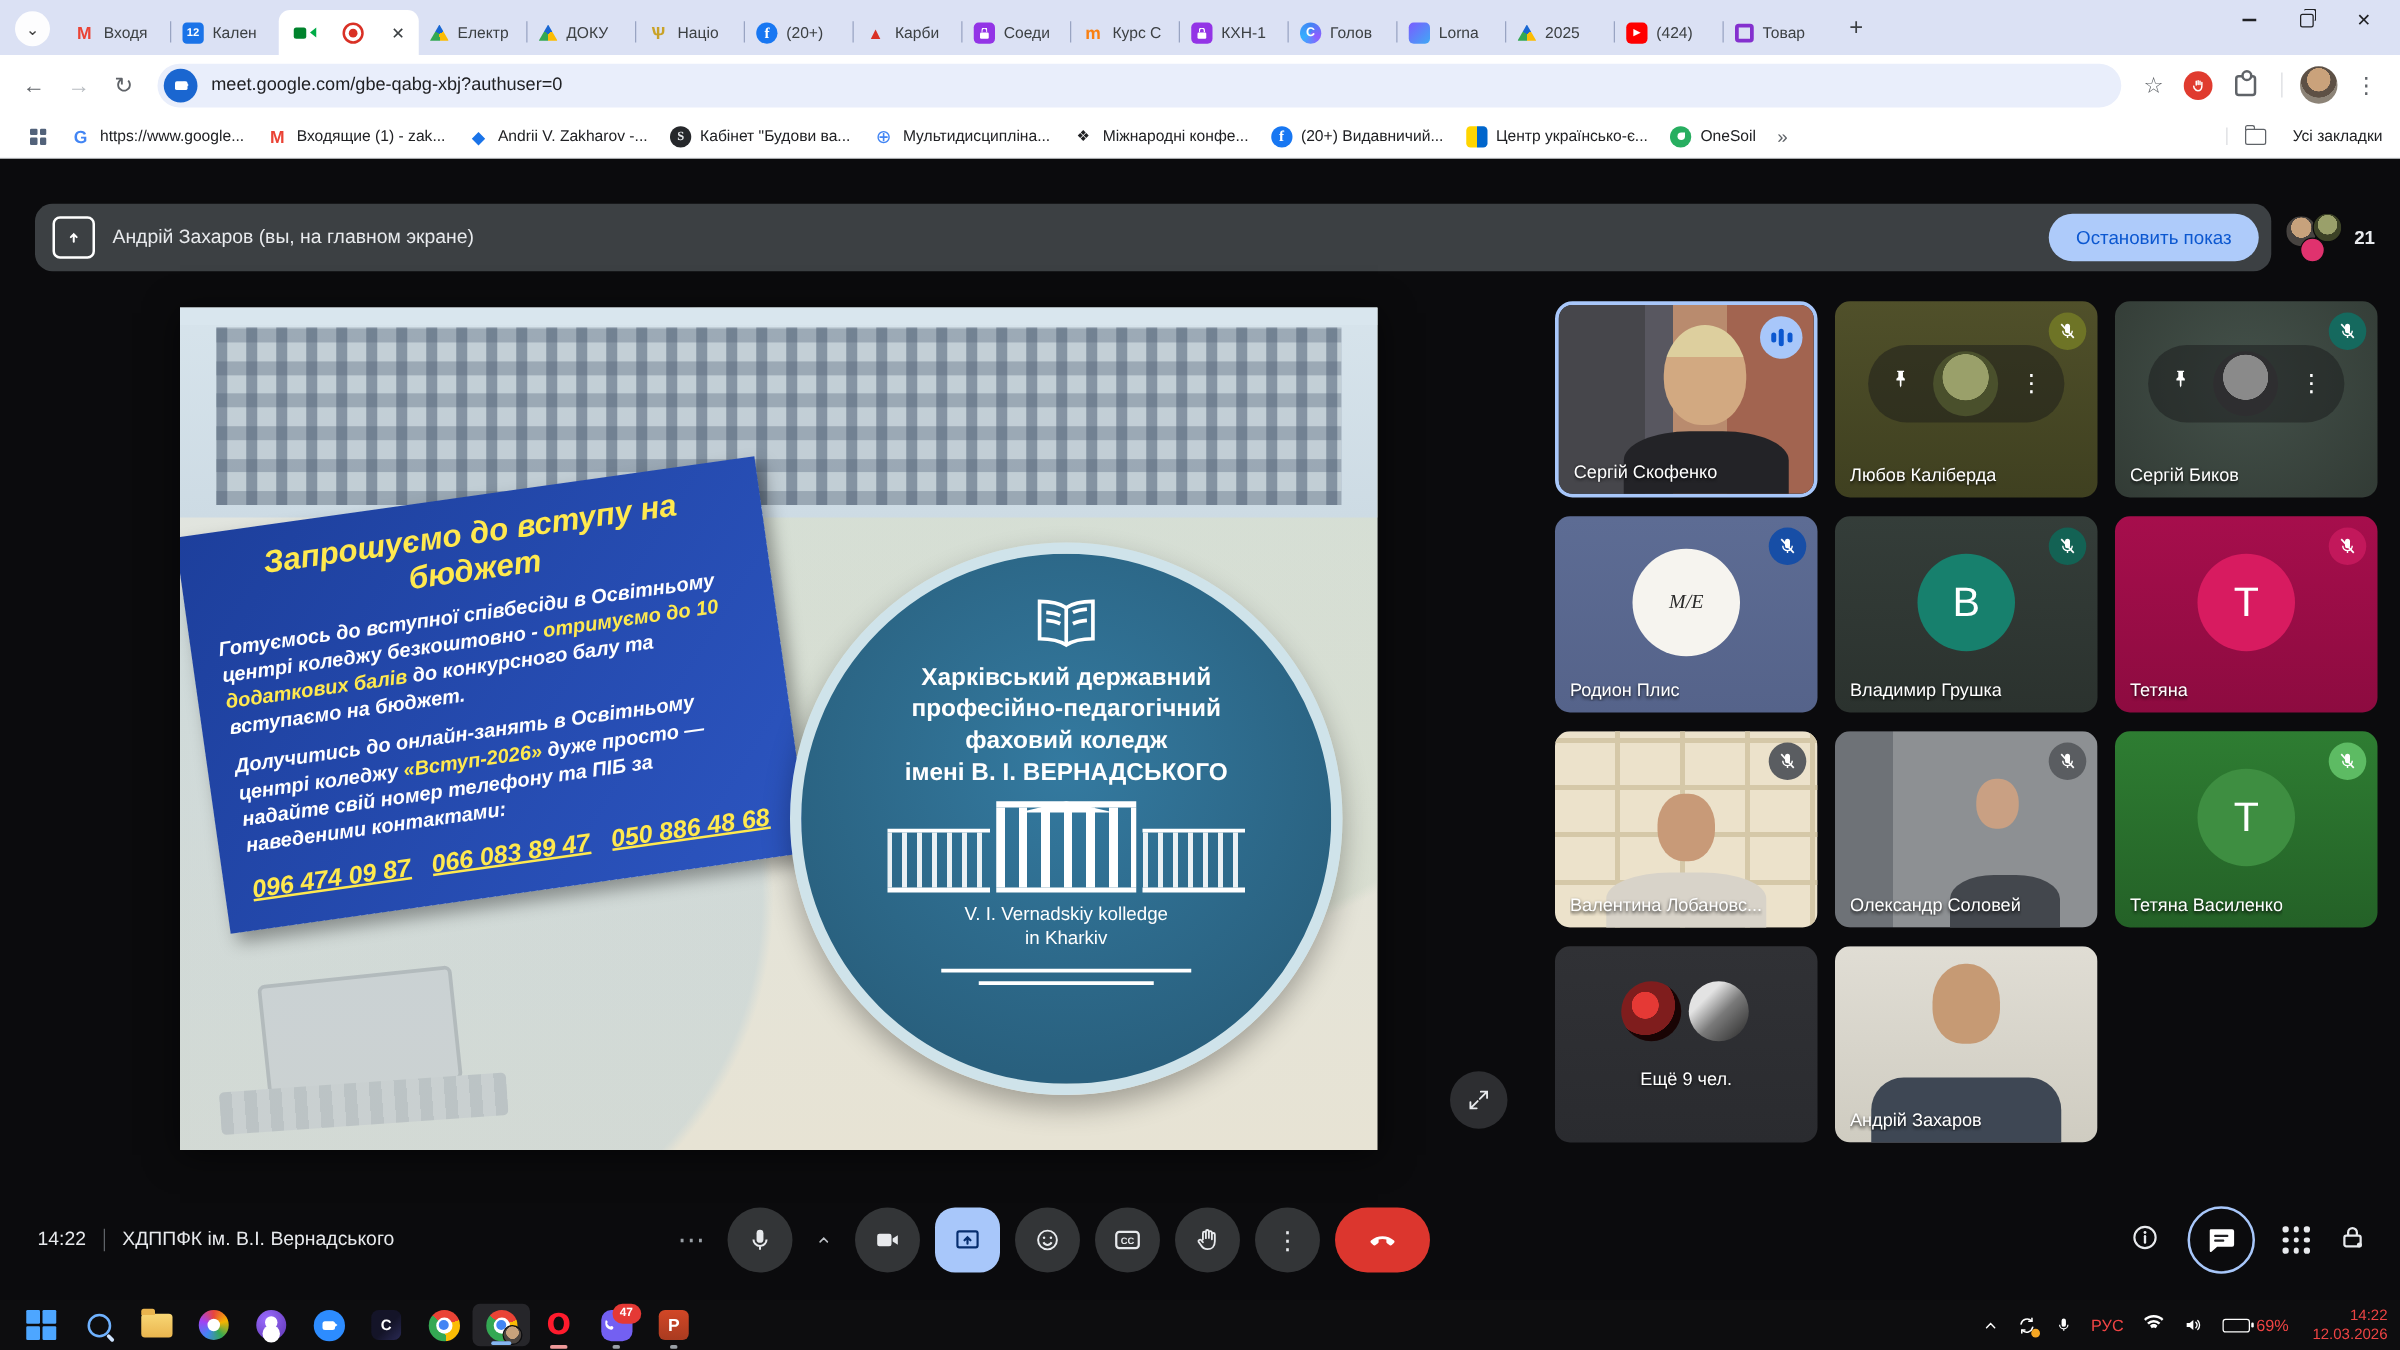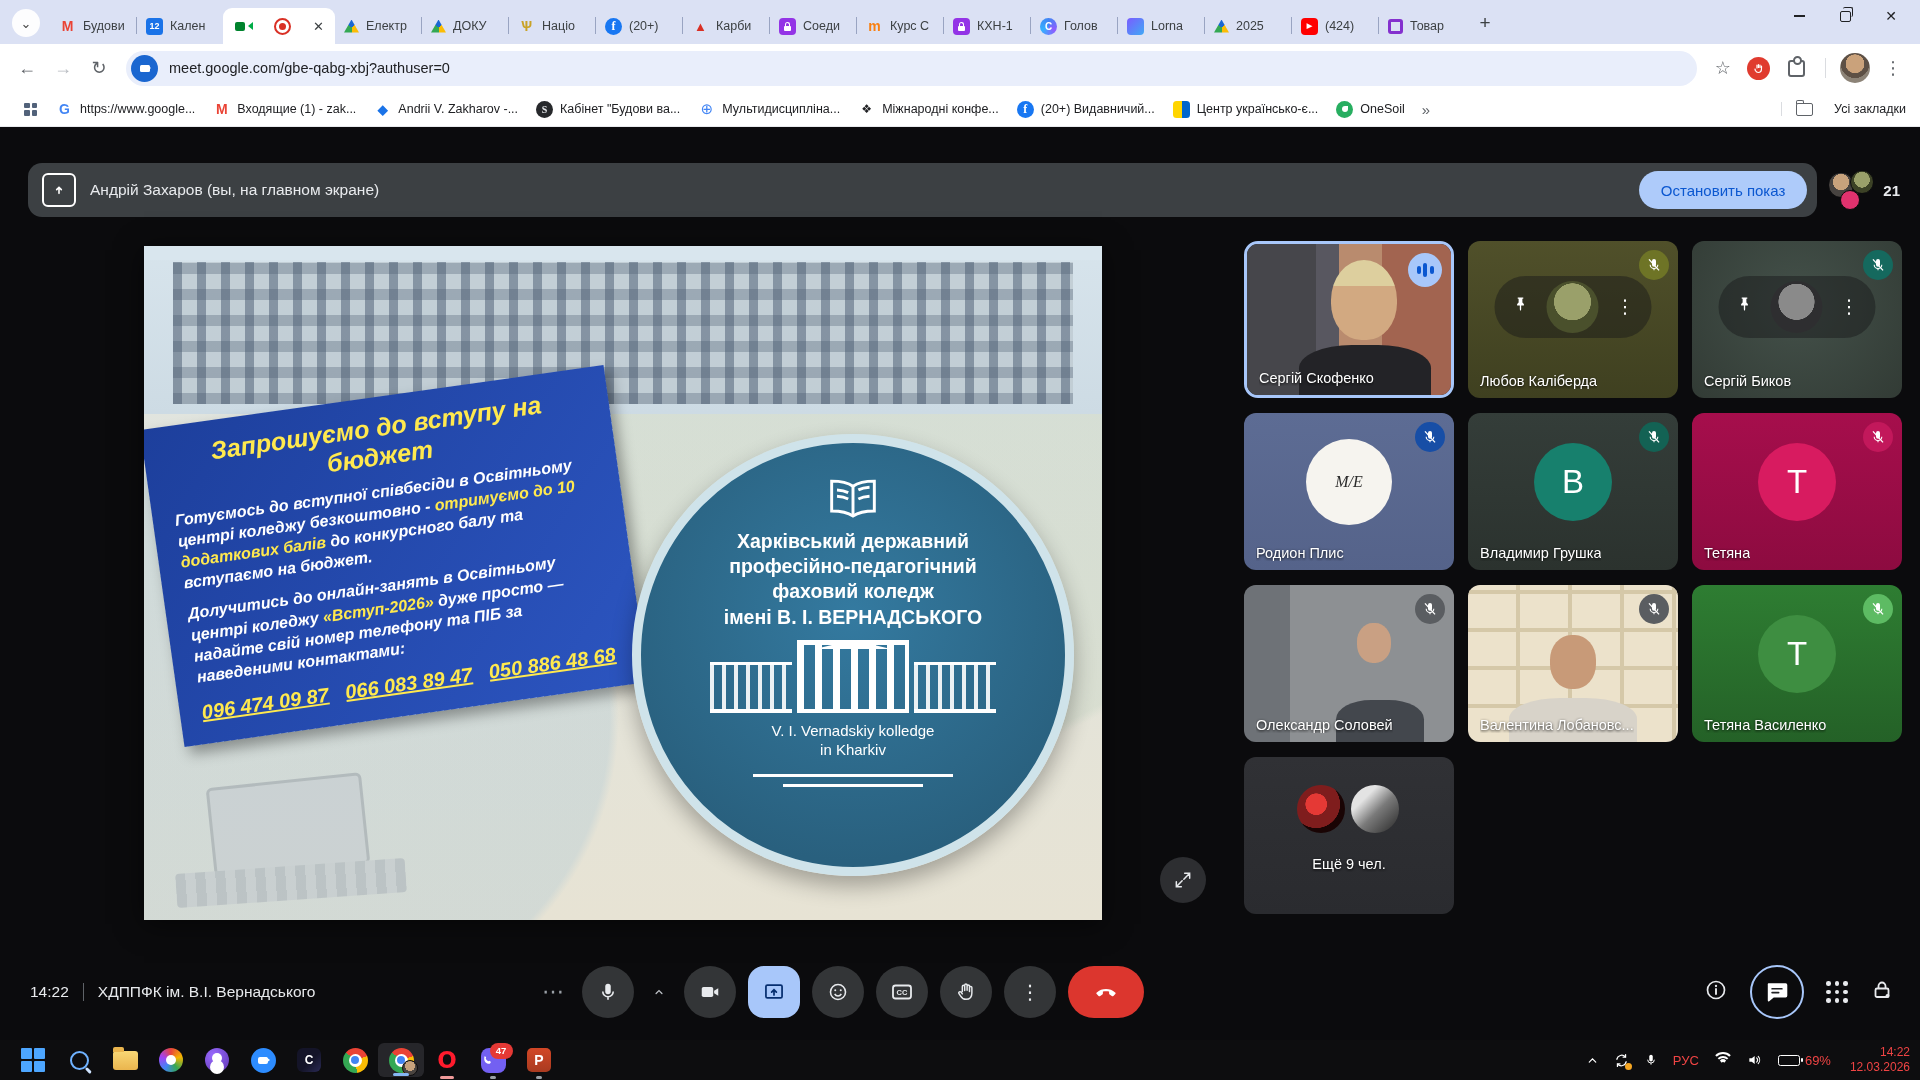--- a/index.html
+++ b/index.html
@@ -236,21 +236,21 @@
 </head>
 <body>
 
 <div class="browser">
 
   <div class="tabstrip">
     <div class="tabsearch">⌄</div>
     <div class="tabs" id="tabs">
         <div class="tab">
           <span class="fav f-gmail">M</span>
-          <span class="tab-title">Будови</span>
+          <span class="tab-title">Входя</span>
         </div>
         <span class="tabsep"></span>
         <div class="tab">
           <span class="fav f-cal">12</span>
           <span class="tab-title">Кален</span>
         </div>
         <div class="tab active">
           <span class="fav f-meet">
             <i class="b"></i>
             <i class="l"></i>
@@ -555,62 +555,69 @@
           <span class="micoff" style="background:#c2185b">
             <svg width="16" height="16" viewBox="0 0 24 24">
               <path d="M12 14.5a3 3 0 003-3V6a3 3 0 00-6 0v5.5a3 3 0 003 3z" fill="#fff"></path>
               <path d="M6.3 11.5a5.7 5.7 0 0011.4 0M12 17.2V20" fill="none" stroke="#fff" stroke-width="1.7"></path>
               <path d="M4.5 3.5l15 16.5" stroke="#fff" stroke-width="2"></path>
             </svg>
           </span>
           <span class="pname">Тетяна</span>
         </div>
         <div class="tile">
+          <div class="vid vid-val">
+            <i class="vh"></i>
+            <i class="vb"></i>
+          </div>
+          <span class="micoff" style="background:#5a5d61">
+            <svg width="16" height="16" viewBox="0 0 24 24">
+              <path d="M12 14.5a3 3 0 003-3V6a3 3 0 00-6 0v5.5a3 3 0 003 3z" fill="#fff"></path>
+              <path d="M6.3 11.5a5.7 5.7 0 0011.4 0M12 17.2V20" fill="none" stroke="#fff" stroke-width="1.7"></path>
+              <path d="M4.5 3.5l15 16.5" stroke="#fff" stroke-width="2"></path>
+            </svg>
+          </span>
+          <span class="pname">Валентина Лобановс...</span>
+        </div>
+        <div class="tile">
           <div class="vid vid-sol">
             <i class="vh"></i>
             <i class="vb"></i>
           </div>
           <span class="micoff" style="background:#5a5d61">
             <svg width="16" height="16" viewBox="0 0 24 24">
               <path d="M12 14.5a3 3 0 003-3V6a3 3 0 00-6 0v5.5a3 3 0 003 3z" fill="#fff"></path>
               <path d="M6.3 11.5a5.7 5.7 0 0011.4 0M12 17.2V20" fill="none" stroke="#fff" stroke-width="1.7"></path>
               <path d="M4.5 3.5l15 16.5" stroke="#fff" stroke-width="2"></path>
             </svg>
           </span>
           <span class="pname">Олександр Соловей</span>
         </div>
-        <div class="tile">
-          <div class="vid vid-val">
-            <i class="vh"></i>
-            <i class="vb"></i>
-          </div>
-          <span class="micoff" style="background:#5a5d61">
-            <svg width="16" height="16" viewBox="0 0 24 24">
-              <path d="M12 14.5a3 3 0 003-3V6a3 3 0 00-6 0v5.5a3 3 0 003 3z" fill="#fff"></path>
-              <path d="M6.3 11.5a5.7 5.7 0 0011.4 0M12 17.2V20" fill="none" stroke="#fff" stroke-width="1.7"></path>
-              <path d="M4.5 3.5l15 16.5" stroke="#fff" stroke-width="2"></path>
-            </svg>
-          </span>
-          <span class="pname">Валентина Лобановс...</span>
-        </div>
         <div class="tile" style="background:linear-gradient(#2e7d32, #246127)">
           <div class="letter" style="background:#3e8e41">T</div>
           <span class="micoff" style="background:#5dbb63">
             <svg width="16" height="16" viewBox="0 0 24 24">
               <path d="M12 14.5a3 3 0 003-3V6a3 3 0 00-6 0v5.5a3 3 0 003 3z" fill="#fff"></path>
               <path d="M6.3 11.5a5.7 5.7 0 0011.4 0M12 17.2V20" fill="none" stroke="#fff" stroke-width="1.7"></path>
               <path d="M4.5 3.5l15 16.5" stroke="#fff" stroke-width="2"></path>
             </svg>
           </span>
           <span class="pname">Тетяна Василенко</span>
         </div>
         <div class="tile" style="background:linear-gradient(#303135, #2a2b2f)">
           <span class="ofA"></span>
           <span class="ofB"></span>
           <span class="pname center">Ещё 9 чел.</span>
+        </div>
+        <div class="tile">
+          <div class="vid vid-zak">
+            <i class="vh"></i>
+            <i class="vb"></i>
+          </div>
+          <span class="pname">Андрій Захаров</span>
         </div>
       </div>
 
     <div class="controlbar">
       <div class="cb-left">
         <span class="cb-time">14:22</span>
         <span class="cb-div"></span>
         <span class="cb-name">ХДППФК ім. В.І. Вернадського</span>
       </div>
       <div class="cb-center" id="cbcenter">

